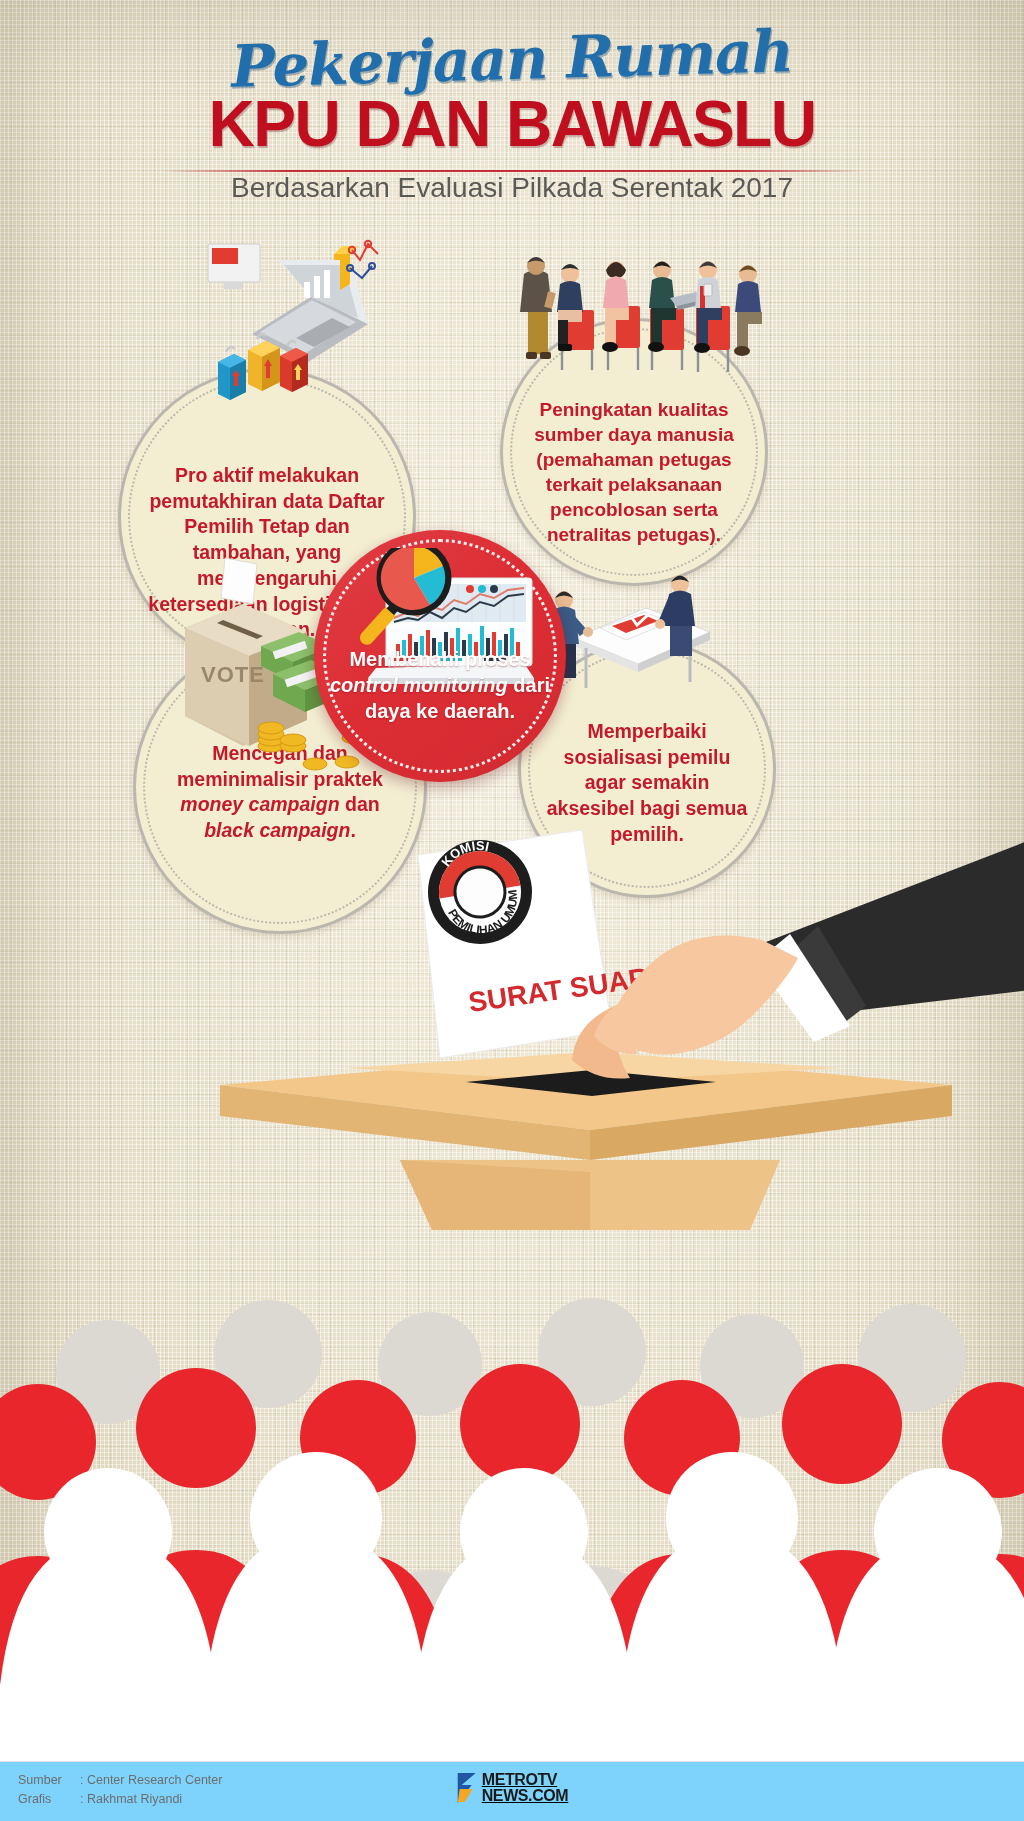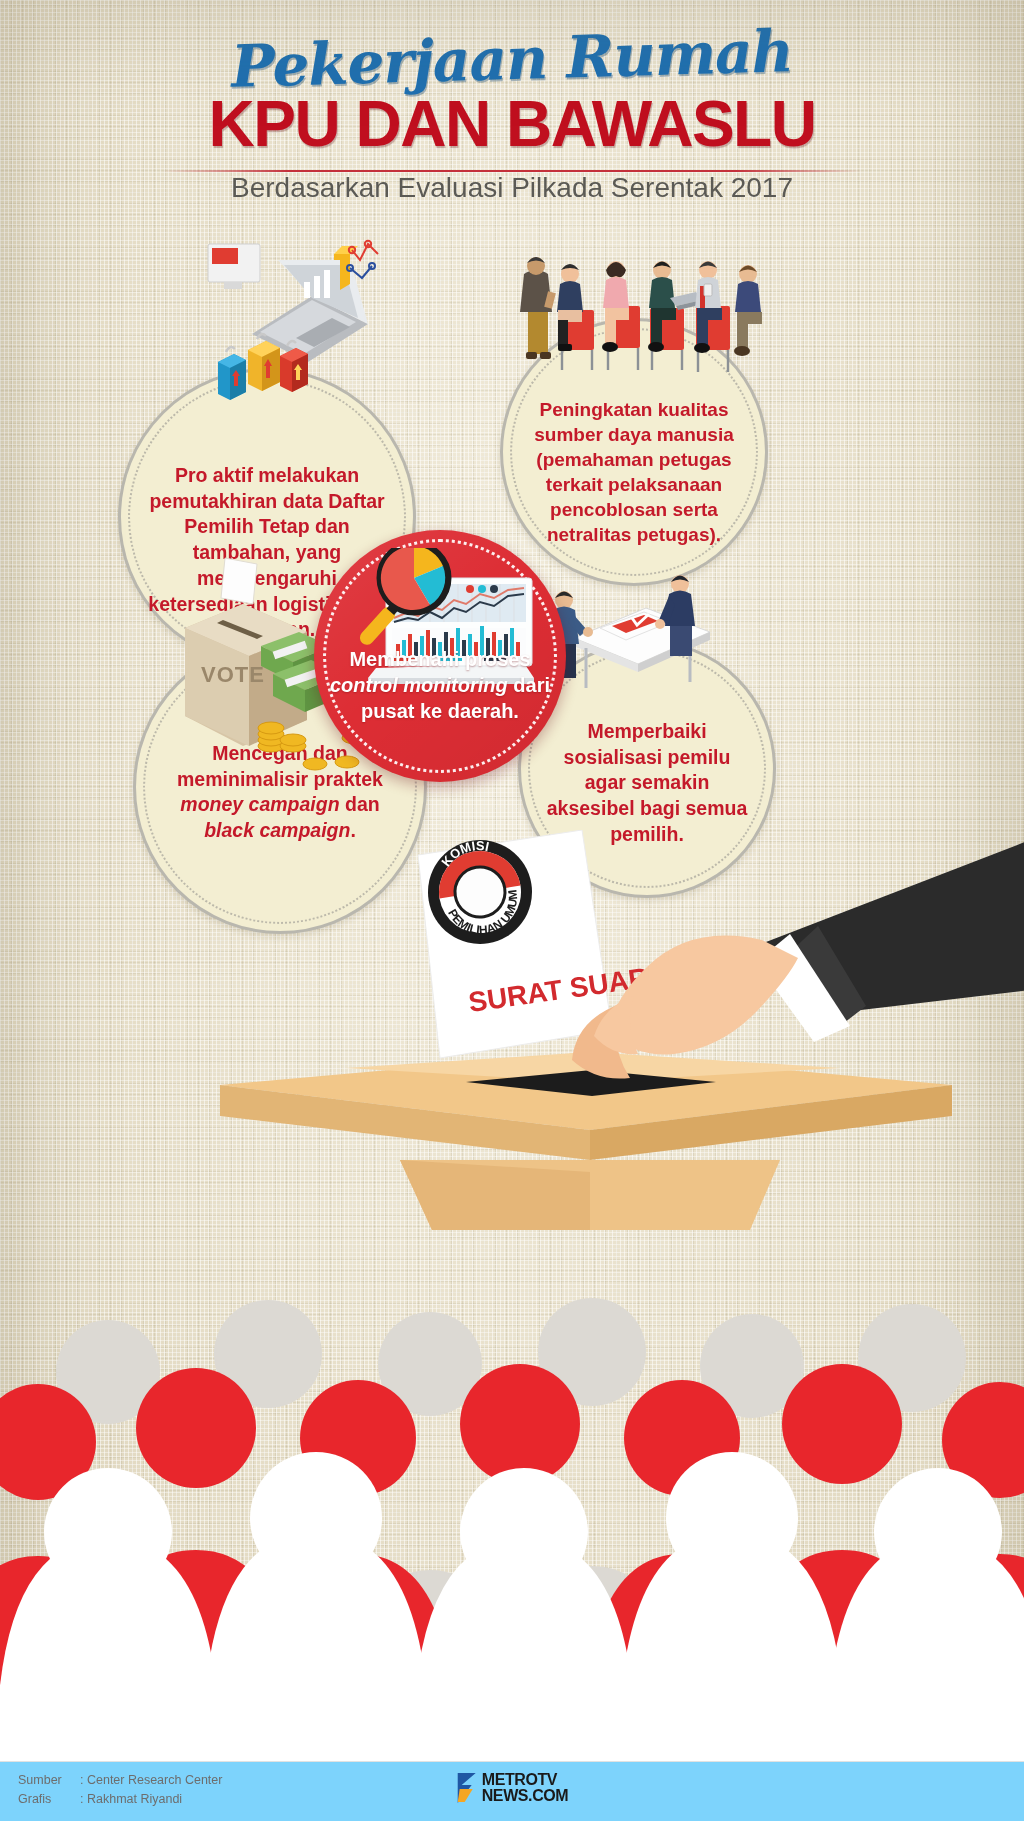--- a/index.html
+++ b/index.html
@@ -113,21 +113,21 @@
   .footer .lines{
     position:absolute;left:18px;top:9px;font-size:12.5px;color:#6d6d6d;line-height:1.55;
   }
   .footer .lines .row{display:flex;}
   .footer .lines .k{width:62px;}
   .logo{
     position:absolute;left:50%;transform:translateX(-50%);top:9px;
     display:flex;align-items:center;gap:4px;
   }
   .logo .mark{width:22px;height:34px;}
-  .logo .words{line-height:1;font-family:"Liberation Sans",sans-serif;}
+  .logo .words{line-height:1;font-family:"Liberation Sans",sans-serif;text-decoration:underline;}
   .logo .w1{font-size:16px;font-weight:bold;color:#1a1a1a;letter-spacing:-.4px;}
   .logo .w2{font-size:16px;font-weight:bold;color:#1a1a1a;letter-spacing:-.4px;}
 </style>
 </head>
 <body>
 
 <div id="canvas">
 
   <div class="header">
     <div class="script-title">Pekerjaan Rumah</div>
@@ -428,21 +428,21 @@
       <rect x="46" y="48" width="10" height="16" fill="#1d1d1d"></rect>
     </g>
 
     <circle cx="84" cy="30" r="34" fill="#ffffff" stroke="#1d1d1d" stroke-width="7"></circle>
     <g>
       <path d="M84,30 L84,-2 A32,32 0 0 1 113,18 Z" fill="#f5b61d"></path>
       <path d="M84,30 L113,18 A32,32 0 0 1 100,57 Z" fill="#23bcd4"></path>
       <path d="M84,30 L100,57 A32,32 0 1 1 84,-2 Z" fill="#e8584c"></path>
     </g>
   </svg>
-  <div class="center-text" style="left:324px;top:646px;width:232px;"><span>Membenahi proses </span><em>control monitoring</em><span> dari pusat ke daerah.</span></div>
+  <div class="center-text" style="left:324px;top:646px;width:232px;"><span>Membenahi proses </span><em>control monitoring</em><span> dari daya ke daerah.</span></div>
 
   <svg class="art" style="left:150px;top:830px;width:880px;height:400px;z-index:12;" viewBox="0 0 880 400">
 
     <polygon points="70,255 440,222 802,255 440,300" fill="#f2c789"></polygon>
     <polygon points="70,255 440,300 440,330 70,286" fill="#e2b575"></polygon>
     <polygon points="440,300 802,255 802,286 440,330" fill="#d9a863"></polygon>
     <polygon points="196,238 440,222 690,238 440,252" fill="#f7d6a4"></polygon>
     <polygon points="250,330 630,330 600,400 282,400" fill="#eec387"></polygon>
     <polygon points="250,330 440,342 440,400 282,400" fill="#e5b678"></polygon>
 

